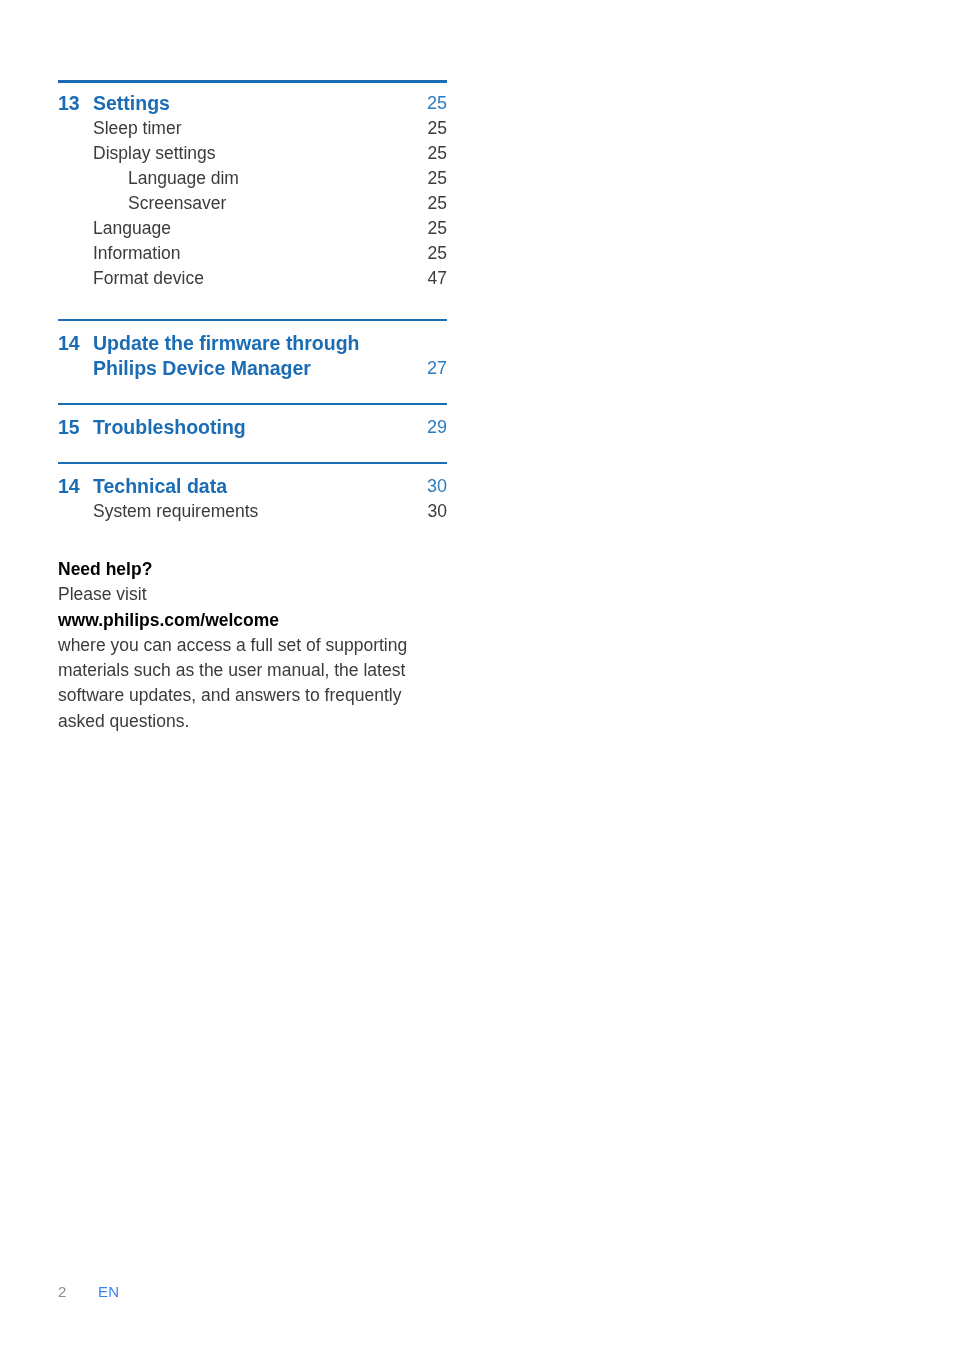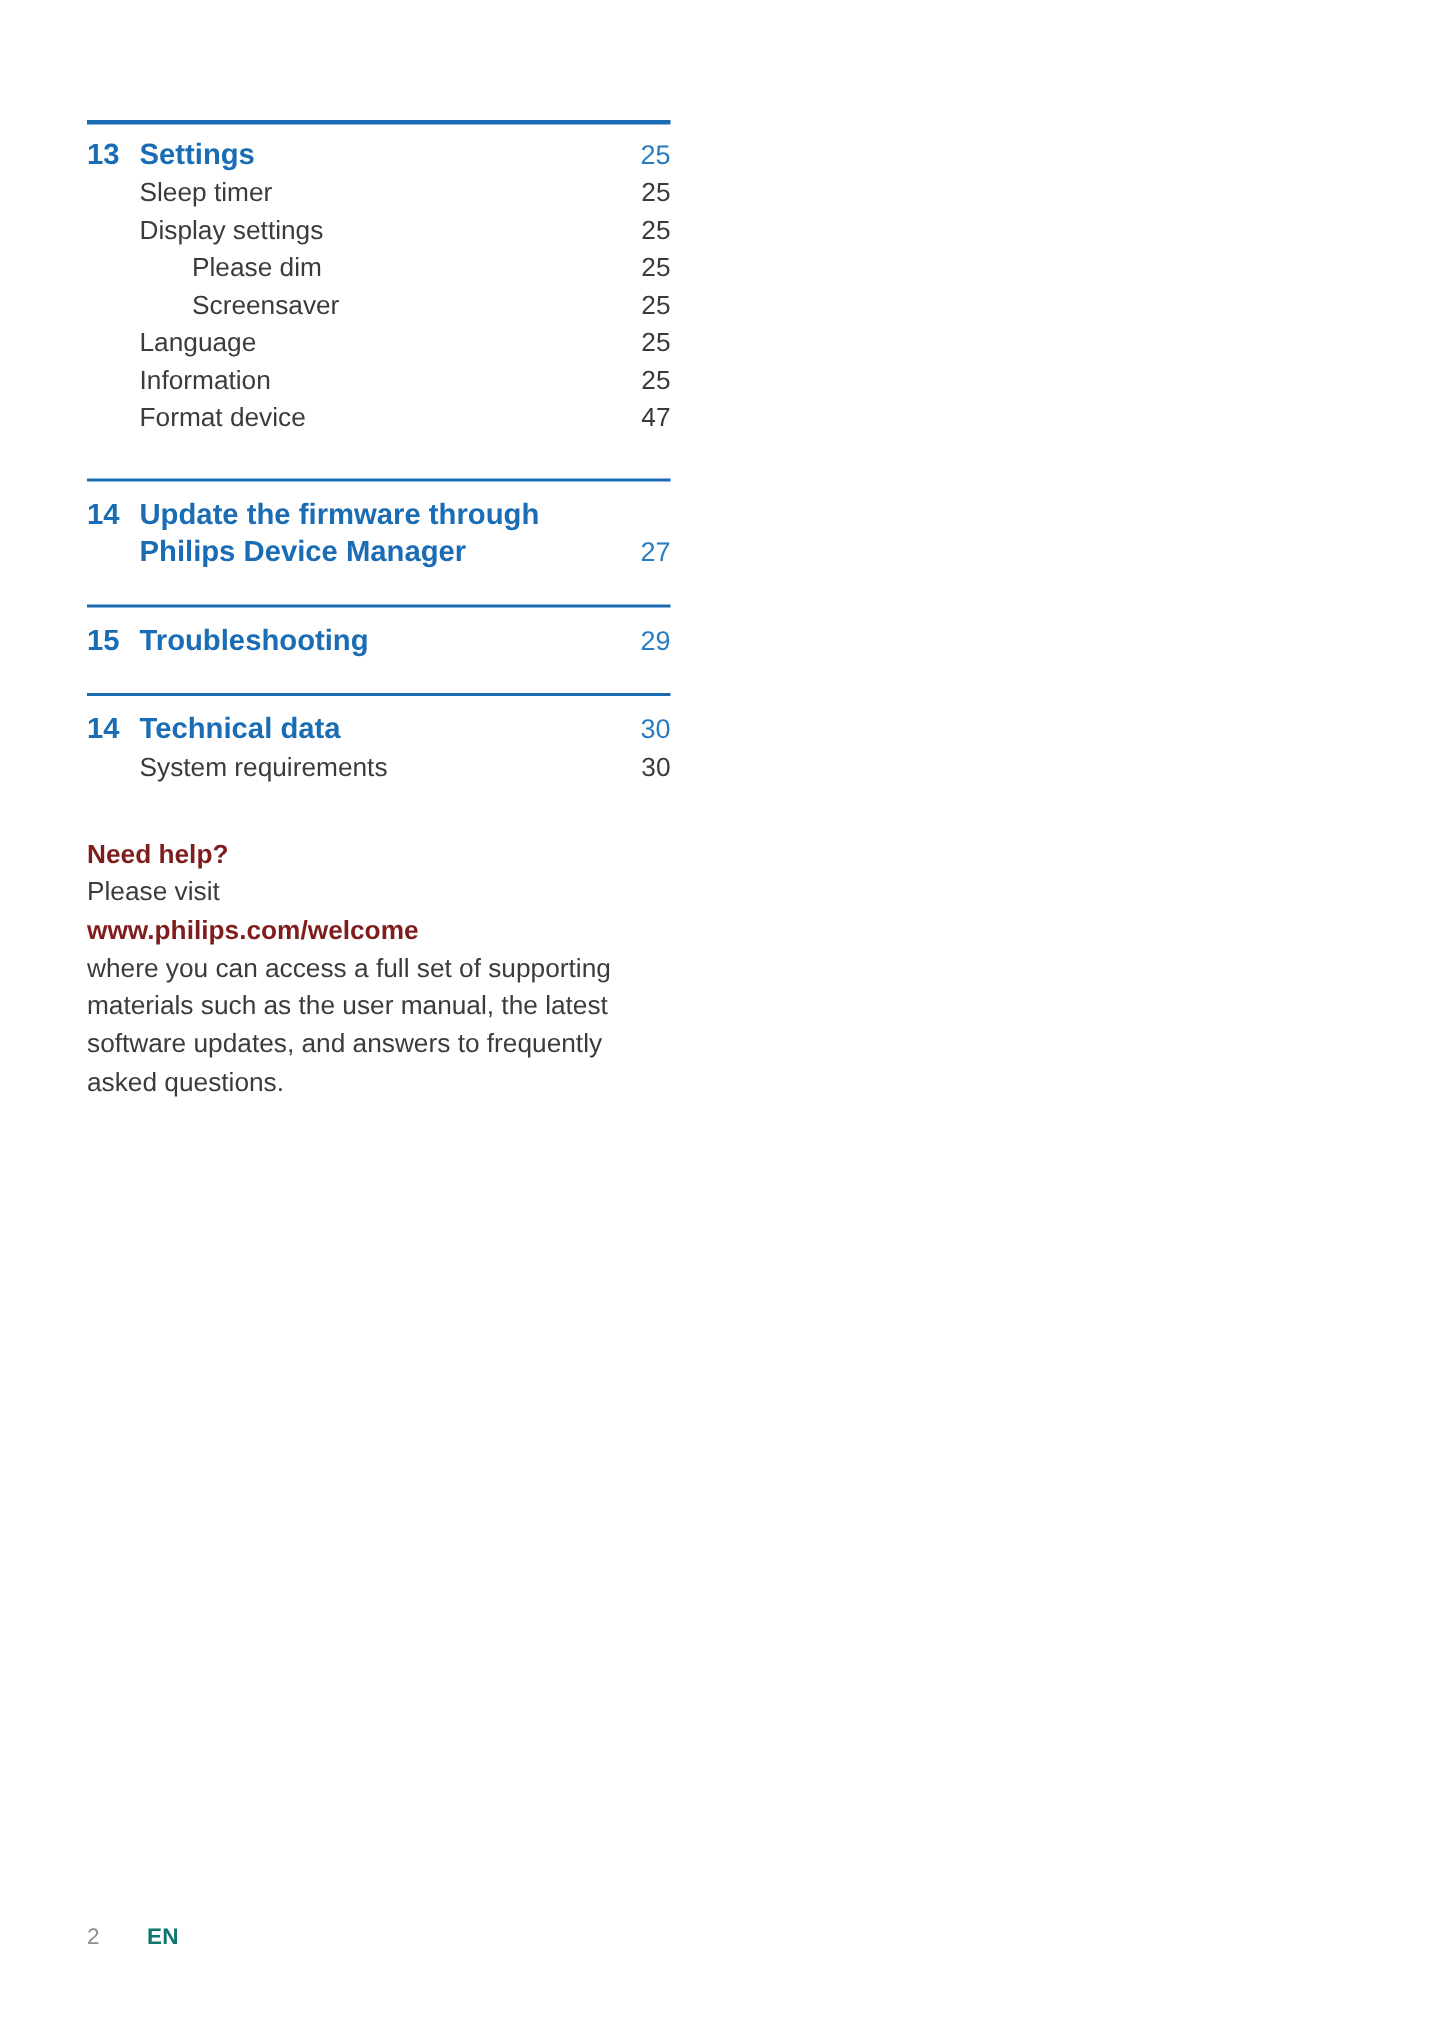--- a/index.html
+++ b/index.html
@@ -113,21 +113,21 @@
     position: absolute;
     left: 58px;
     top: 557px;
     width: 400px;
     font-size: 17.5px;
     line-height: 25.3px;
     color: #3b3b3b;
   }
   .help .bold {
     font-weight: bold;
-    color: #7f1d1d;
+    color: #000000;
     display: block;
   }
   .help .reg {
     font-weight: normal;
     display: block;
   }
   .help .para {
     font-weight: normal;
     display: block;
     width: 372px;
@@ -140,22 +140,22 @@
     bottom: 50px;
     display: flex;
     align-items: baseline;
     font-size: 15px;
   }
   .footer .pg {
     color: #8d8d8d;
     width: 40px;
   }
   .footer .lang {
-    color: #0f766e;
-    font-weight: bold;
+    color: #3b82f6;
+    font-weight: normal;
     letter-spacing: 0.2px;
   }
 </style>
 </head>
 <body>
 
 <div class="page">
 
   <div class="toc">
 
@@ -169,21 +169,21 @@
 
       <div class="sub-row level1">
         <span class="sub-label">Sleep timer</span>
         <span class="sub-page">25</span>
       </div>
       <div class="sub-row level1">
         <span class="sub-label">Display settings</span>
         <span class="sub-page">25</span>
       </div>
       <div class="sub-row level2">
-        <span class="sub-label">Please dim</span>
+        <span class="sub-label">Language dim</span>
         <span class="sub-page">25</span>
       </div>
       <div class="sub-row level2">
         <span class="sub-label">Screensaver</span>
         <span class="sub-page">25</span>
       </div>
       <div class="sub-row level1">
         <span class="sub-label">Language</span>
         <span class="sub-page">25</span>
       </div>

